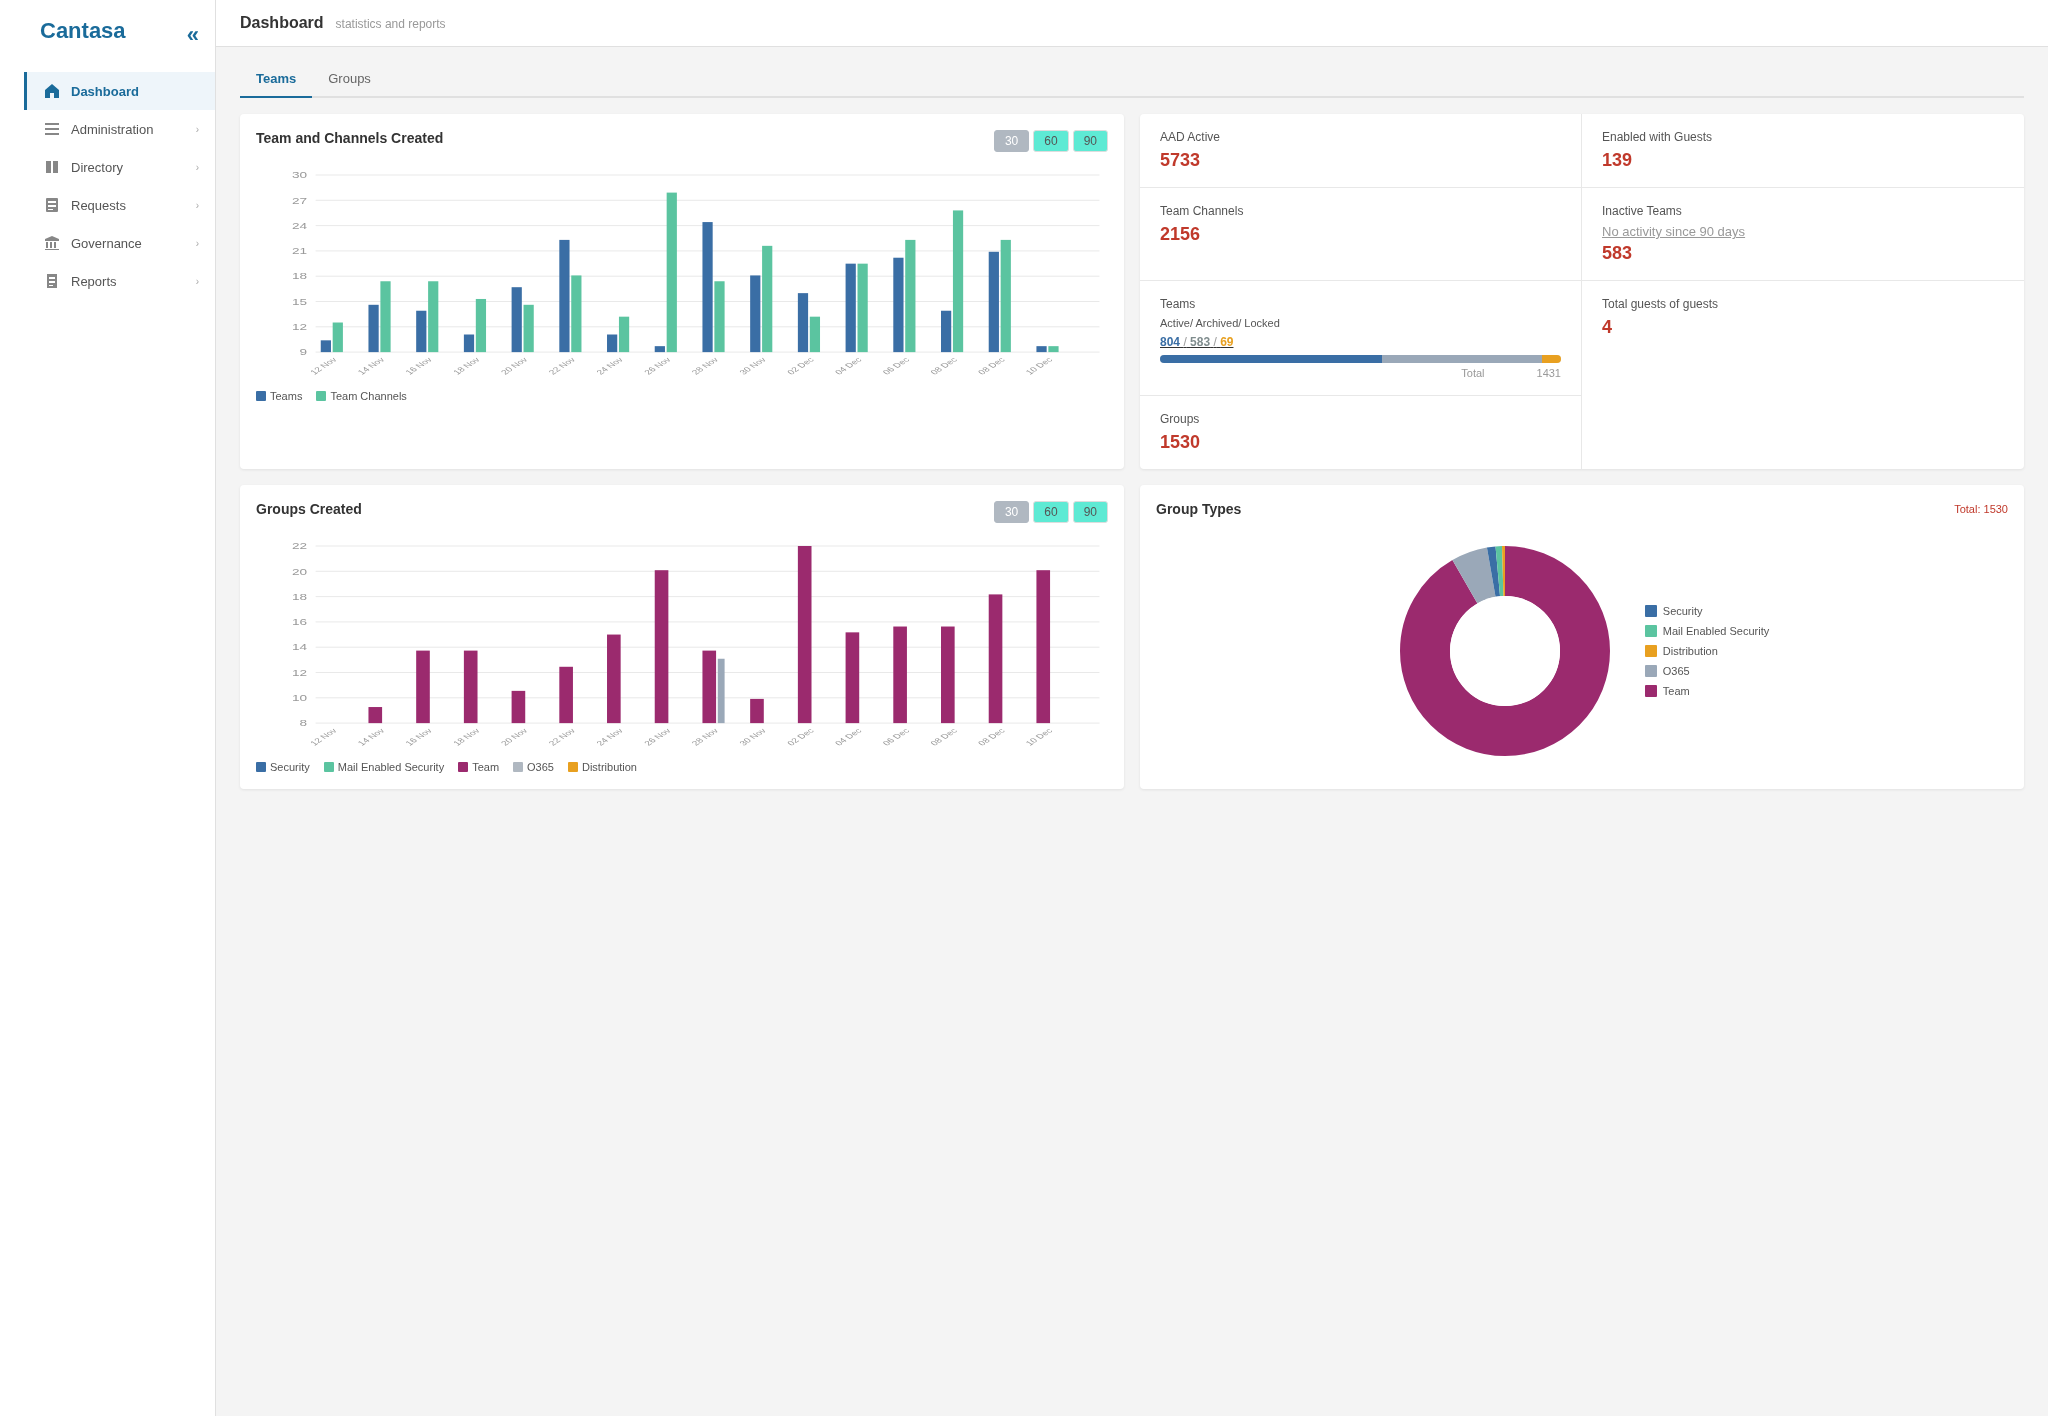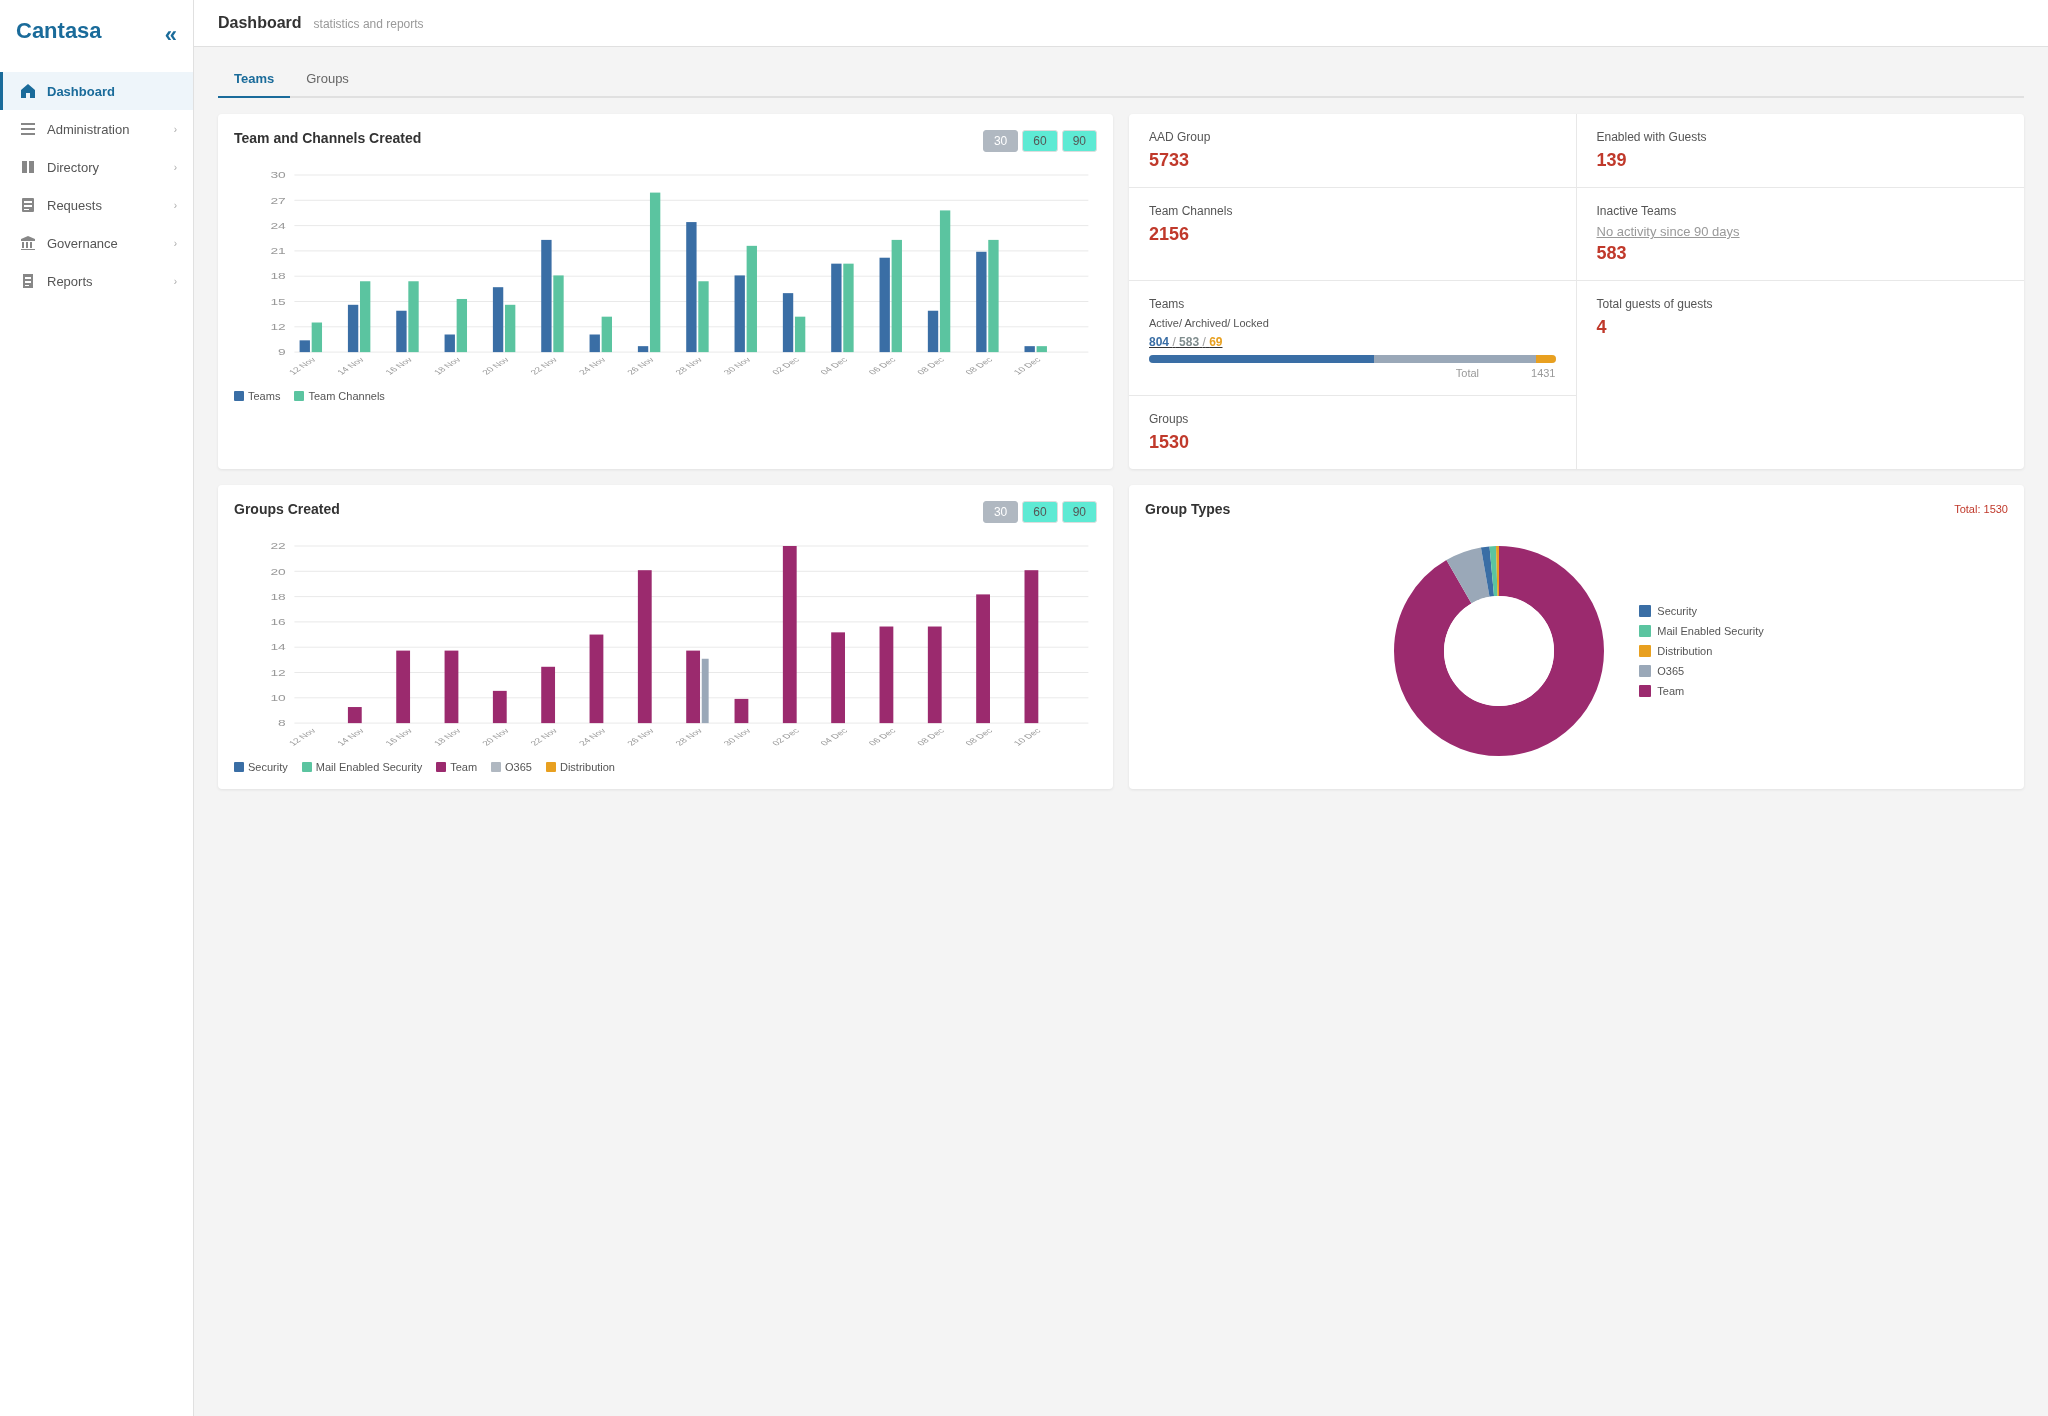--- a/index.html
+++ b/index.html
@@ -1,21 +1,21 @@
 <!DOCTYPE html>
 <html><head>
   <meta charset="utf-8">
   <style>
     * { box-sizing: border-box; margin: 0; padding: 0; }
     body { font-family: 'Segoe UI', Arial, sans-serif; background: #f0f0f0; color: #333; font-size: 13px; }
 
     .app-container { display: flex; height: 100vh; overflow: hidden; }
 
     
-    .sidebar { width: 194px; background: #fff; border-right: 1px solid #e0e0e0; display: flex; flex-direction: column; flex-shrink: 0; }
+    .sidebar { width: 216px; background: #fff; border-right: 1px solid #e0e0e0; display: flex; flex-direction: column; flex-shrink: 0; padding-left: 24px; }
     .sidebar-logo { padding: 18px 16px 16px; }
     .sidebar-logo span { font-size: 22px; font-weight: 700; color: #1a6b9a; }
     .sidebar-collapse { float: right; color: #aaa; cursor: pointer; font-size: 14px; padding-top: 4px; }
     .sidebar-nav { flex: 1; padding: 8px 0; }
     .nav-item { display: flex; align-items: center; padding: 10px 16px; cursor: pointer; color: #555; border-left: 3px solid transparent; transition: background 0.15s; }
     .nav-item.active { color: #1a6b9a; border-left-color: #1a6b9a; background: #eef5fa; font-weight: 600; }
     .nav-item .nav-icon { width: 18px; height: 18px; margin-right: 10px; opacity: 0.7; flex-shrink: 0; }
     .nav-item.active .nav-icon { opacity: 1; }
     .nav-item .nav-label { flex: 1; font-size: 13px; }
     .nav-item .nav-arrow { font-size: 10px; color: #aaa; }
@@ -275,21 +275,21 @@
               <div class="legend-dot" style="background:#5bc4a0"></div>
               <span>Team Channels</span>
             </div>
           </div>
         </div>
 
         <div class="stats-area">
 
 
           <div class="stat-cell">
-            <div class="stat-label">AAD Group</div>
+            <div class="stat-label">AAD Active</div>
             <div class="stat-value">5733</div>
           </div>
 
           <div class="stat-cell">
             <div class="stat-label">Enabled with Guests</div>
             <div class="stat-value">139</div>
           </div>
 
           <div class="stat-cell">
             <div class="stat-label">Team Channels</div>

